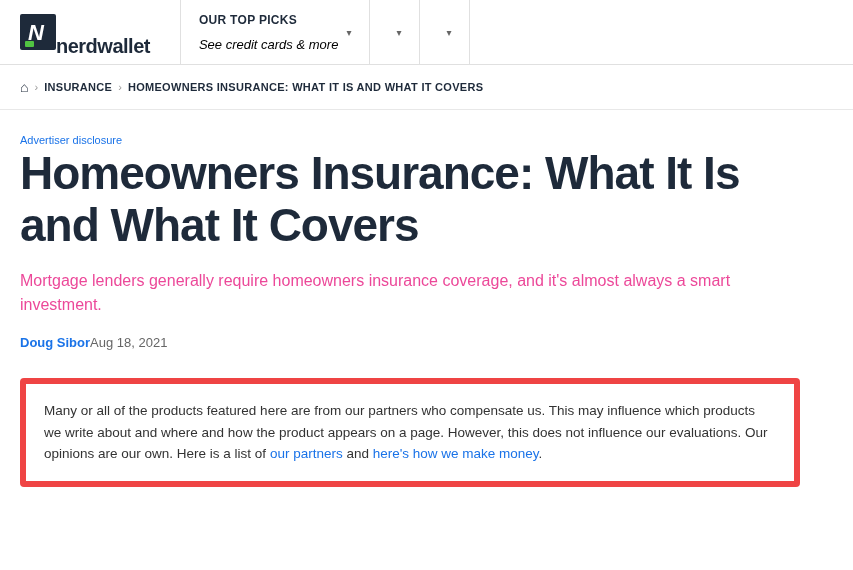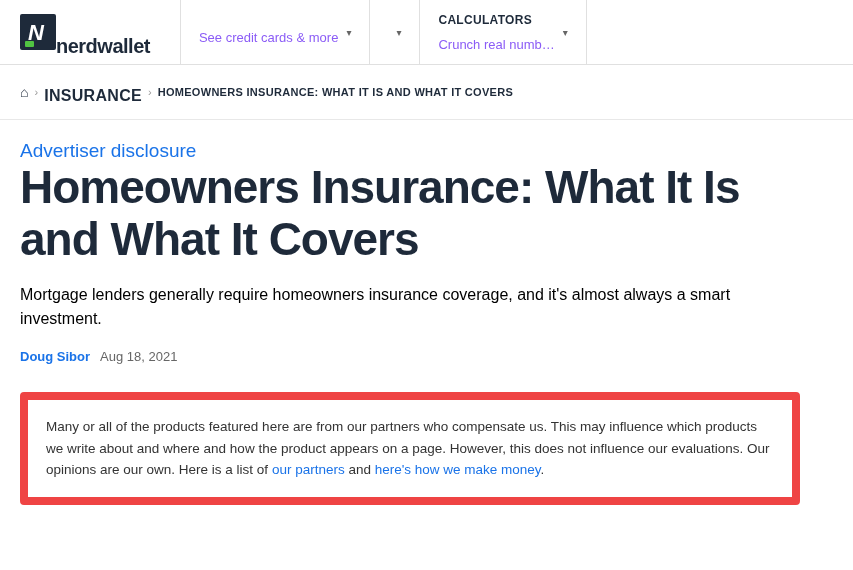--- a/index.html
+++ b/index.html
@@ -58,22 +58,23 @@
     .nav-label {
       font-size: 12px;
       font-weight: 700;
       color: #1e2a3a;
       text-transform: uppercase;
       letter-spacing: 0.3px;
     }
 
     .nav-sublabel {
       font-size: 13px;
-      color: #8b5cf6;
+      color: #000000;
       margin-top: 10px;
+      font-style: italic;
     }
 
     .nav-chevron {
       margin-left: 8px;
       color: #666;
       font-size: 10px;
     }
 
     
     .breadcrumb-bar {
@@ -92,62 +93,61 @@
 
     .breadcrumb-separator {
       color: #999;
       margin: 0 6px;
       font-size: 11px;
     }
 
     .breadcrumb-link {
       color: #1e2a3a;
       text-transform: uppercase;
-      font-size: 16px;
+      font-size: 11px;
       font-weight: 600;
       letter-spacing: 0.3px;
       text-decoration: none;
-      margin-top: 8px;
     }
 
     .breadcrumb-current {
       text-transform: uppercase;
       font-size: 11px;
       font-weight: 700;
       color: #1e2a3a;
       letter-spacing: 0.3px;
     }
 
     
     .main-content {
       padding: 20px 20px 30px;
       max-width: 820px;
     }
 
     .advertiser-disclosure {
       color: #1a73e8;
-      font-size: 19px;
+      font-size: 11px;
       margin-bottom: 36px;
       cursor: pointer;
       text-decoration: none;
     }
 
     .article-title {
       font-size: 46px;
       font-weight: 800;
       color: #1e2a3a;
       line-height: 1.12;
       margin-bottom: 18px;
       letter-spacing: -1px;
       max-width: 790px;
     }
 
     .article-subtitle {
       font-size: 16px;
-      color: #000000;
+      color: #ec4899;
       line-height: 1.5;
       margin-bottom: 18px;
       max-width: 780px;
     }
 
     .author-line {
       display: flex;
       align-items: flex-start;
       font-size: 13px;
       margin-bottom: 28px;
@@ -155,26 +155,25 @@
 
     .author-name {
       color: #1a73e8;
       font-weight: 600;
       text-decoration: none;
       cursor: pointer;
     }
 
     .author-date {
       color: #666;
-      margin-left: 10px;
     }
 
     
     .disclosure-box {
-      border: 8px solid #ef4444;
+      border: 6px solid #ef4444;
       border-radius: 4px;
       padding: 16px 18px;
       background: #fff;
       font-size: 13.5px;
       color: #333;
       line-height: 1.6;
       max-width: 820px;
     }
 
     .disclosure-box a {
@@ -197,34 +196,31 @@
       <rect width="36" height="36" fill="#1e2a3a" rx="2"></rect>
       <text x="8" y="26" fill="white" font-size="22" font-weight="900" font-style="italic" font-family="Arial">N</text>
       <rect x="5" y="27" width="9" height="6" fill="#51c442" rx="1"></rect>
     </svg>
     <span class="logo-text">nerdwallet</span>
   </div>
 
   <nav class="nav-items">
     <div class="nav-item">
       <div class="nav-item-content">
+        <span class="nav-label">OUR TOP PICKS</span>
         <span class="nav-sublabel">See credit cards &amp; more</span>
       </div>
       <span class="nav-chevron">▾</span>
     </div>
 
     <div class="nav-item">
       <span class="nav-chevron">▾</span>
     </div>
 
     <div class="nav-item">
-      <div class="nav-item-content">
-        <span class="nav-label">CALCULATORS</span>
-        <span class="nav-sublabel">Crunch real numb…</span>
-      </div>
       <span class="nav-chevron">▾</span>
     </div>
   </nav>
 </header>
 
 <div class="breadcrumb-bar">
   <span class="breadcrumb-home">⌂</span>
   <span class="breadcrumb-separator">›</span>
   <a class="breadcrumb-link">INSURANCE</a>
   <span class="breadcrumb-separator">›</span>

